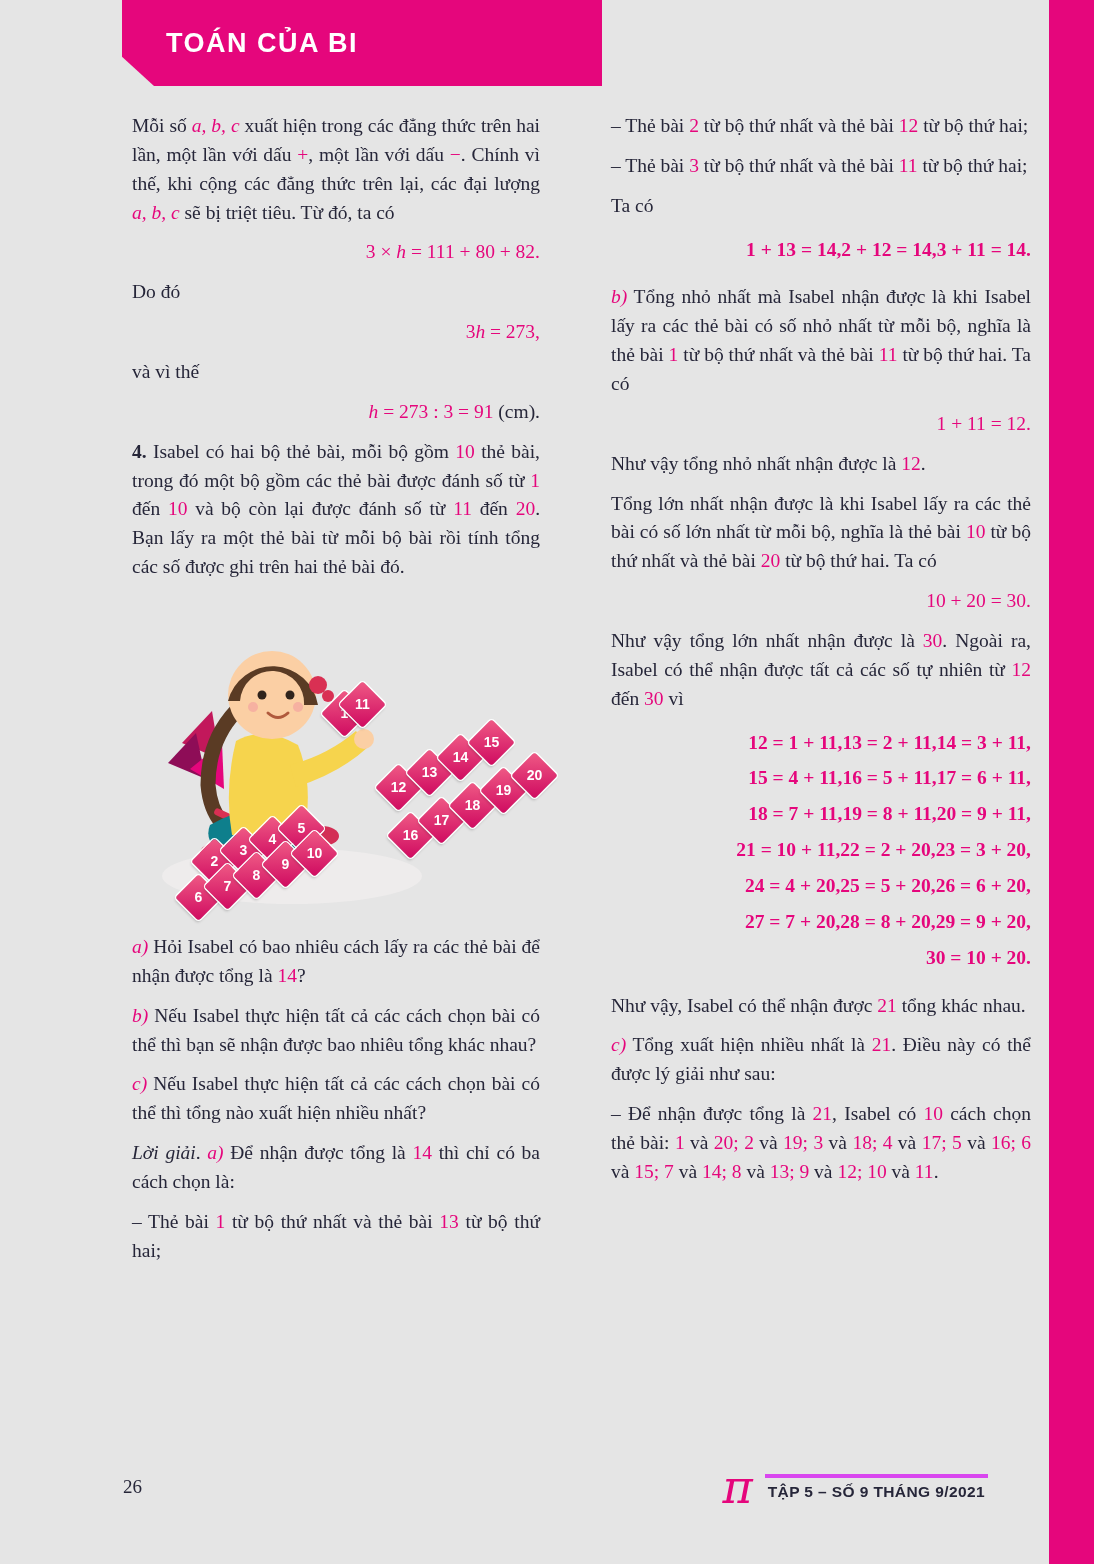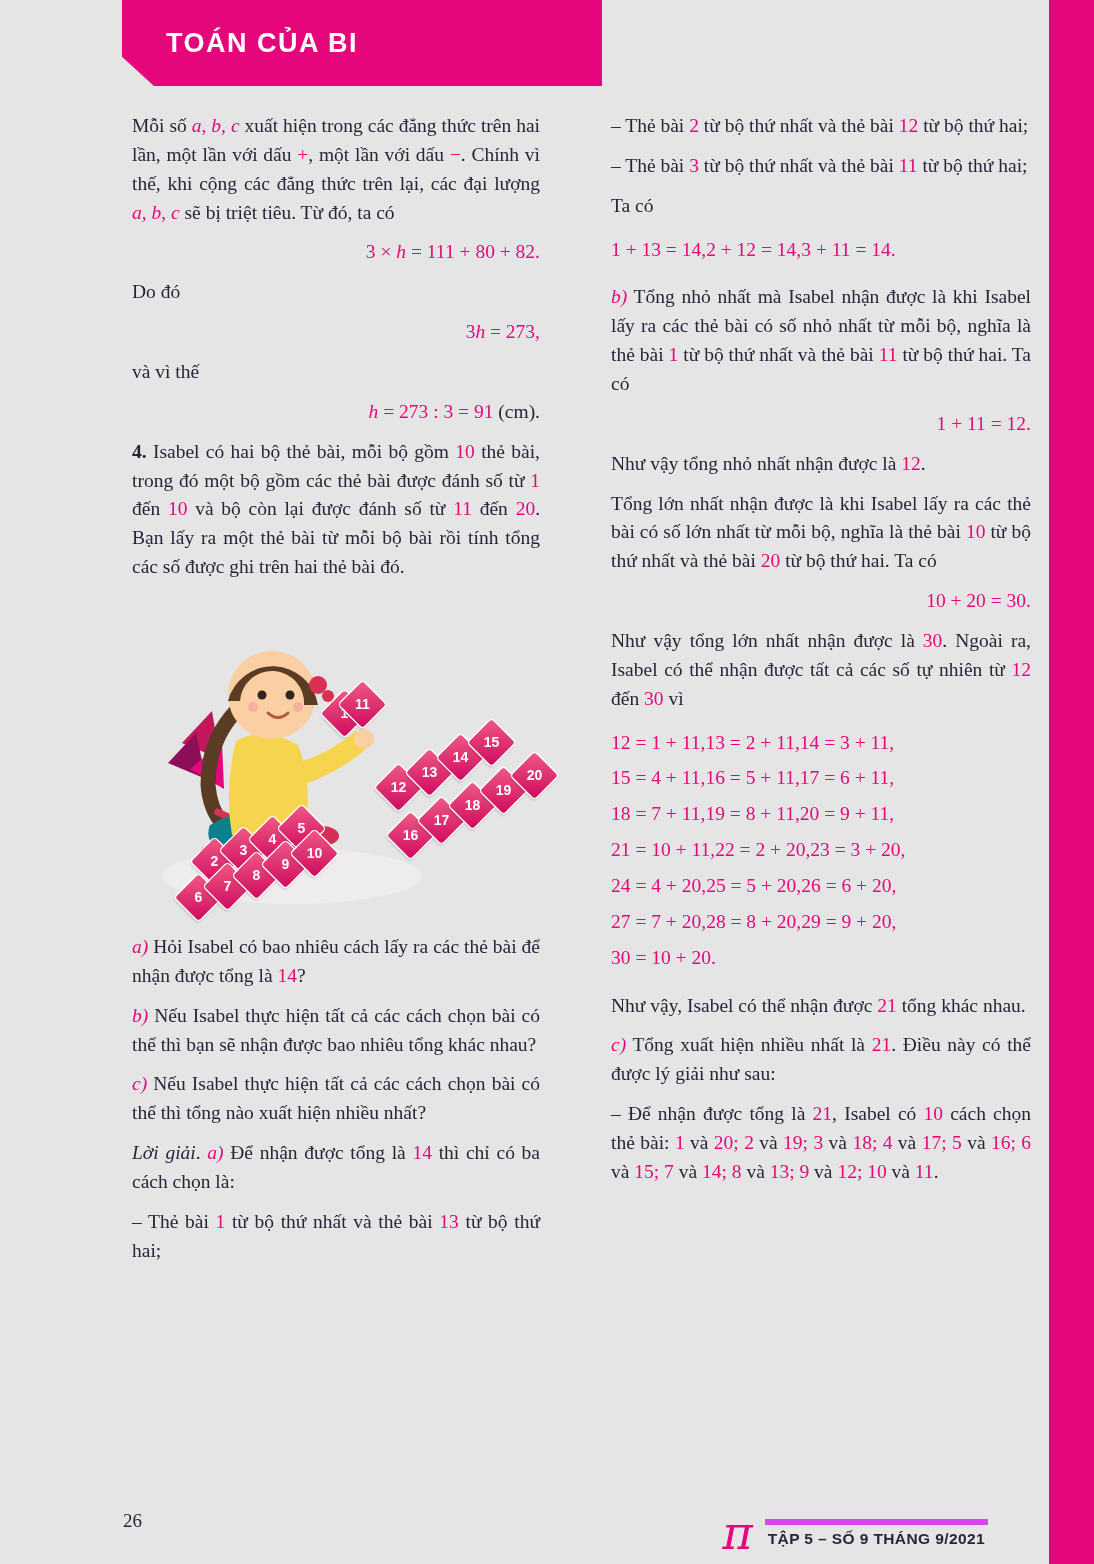--- a/index.html
+++ b/index.html
@@ -30,53 +30,53 @@
   .col-right { left:567px; width:420px;margin-left:44px; }
   .col p { margin:0 0 11px; }
 
   .mth { color:#e5067c; }
   .it  { font-style:italic; }
   .bld { font-weight:bold; }
 
   .formula { text-align:right; margin:15px 0 19px; }
 
   .eq-grid { margin:15px 0 19px; }
-  .eq-row  { display:flex; justify-content:flex-start; margin:0 0 7px; }
+  .eq-row  { display:flex; justify-content:flex-end; margin:0 0 7px;font-weight:bold; }
 
   
   .illustration { position:relative; width:408px; height:330px; margin:8px 0 10px; }
   .illustration svg { position:absolute; left:0; top:0; }
   .fan { position:absolute; }
   .card {
     position:absolute; width:33px; height:33px; border-radius:3px;
     background:linear-gradient(135deg,#ef5a85,#cf0a60);
     transform:rotate(45deg);
     box-shadow:0 0 0 1.5px rgba(255,255,255,.95), 1px 2px 3px rgba(0,0,0,.25);
   }
   .card i {
     position:absolute; inset:0; display:flex; align-items:center; justify-content:center;
     transform:rotate(-45deg); font-style:normal; color:#ffffff;
     font-family:"Liberation Sans", sans-serif; font-weight:bold; font-size:14px;
   }
 
   
   .footer {
     position:absolute; left:123px; top:1464px; width:865px;
-    display:flex; justify-content:space-between; margin-top:46px;
+    display:flex; justify-content:space-between; align-items:center;
   }
   .page-num { font-size:19px; color:#262639; }
   .footer-right { display:flex; align-items:center; }
   .pi {
     font-family:"DejaVu Serif", serif; font-style:italic;
     font-size:46px; line-height:1; color:#e5067c; margin-right:12px;
   }
   .issue {
     font-family:"Liberation Sans", sans-serif; font-weight:700; font-size:15.5px;
     color:#262639; letter-spacing:.4px;
-    border-top:6px solid #d946ef; padding:5px 3px 0;
+    border-top:4px solid #d946ef; padding:5px 3px 0;
   }
 </style>
 </head>
 <body>
 
 <div class="page">
 
   <div class="banner">
     <span class="banner-title">TOÁN CỦA BI</span>
   </div>

